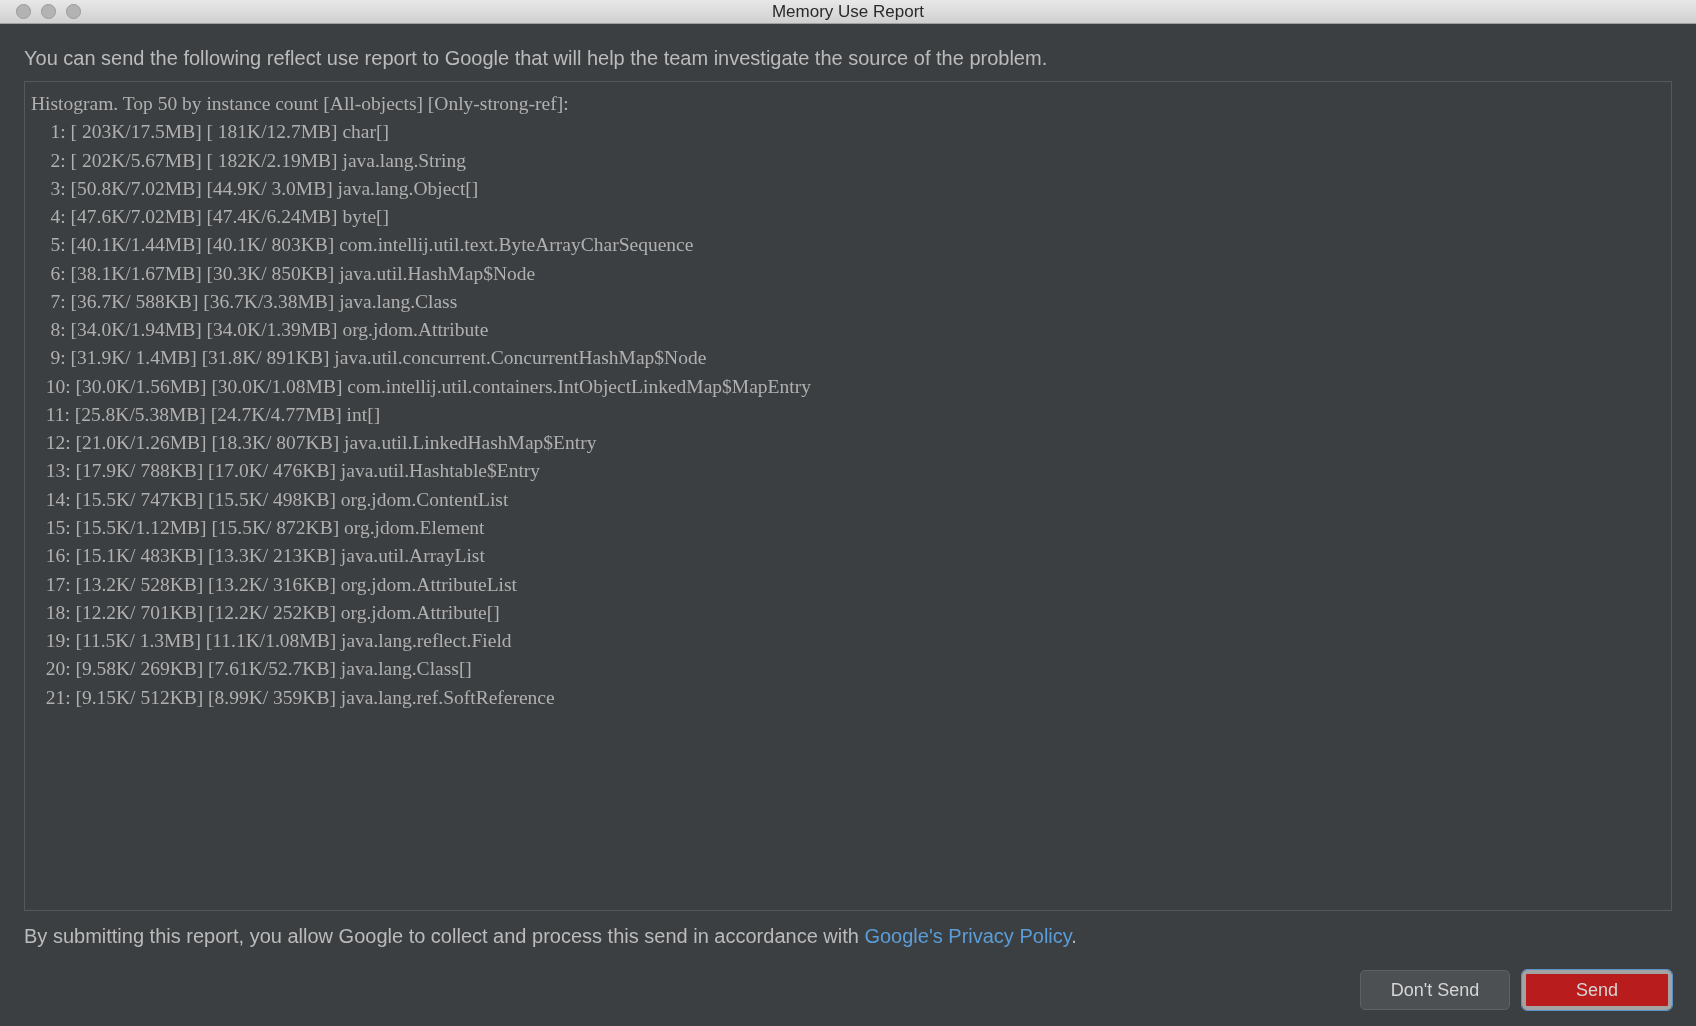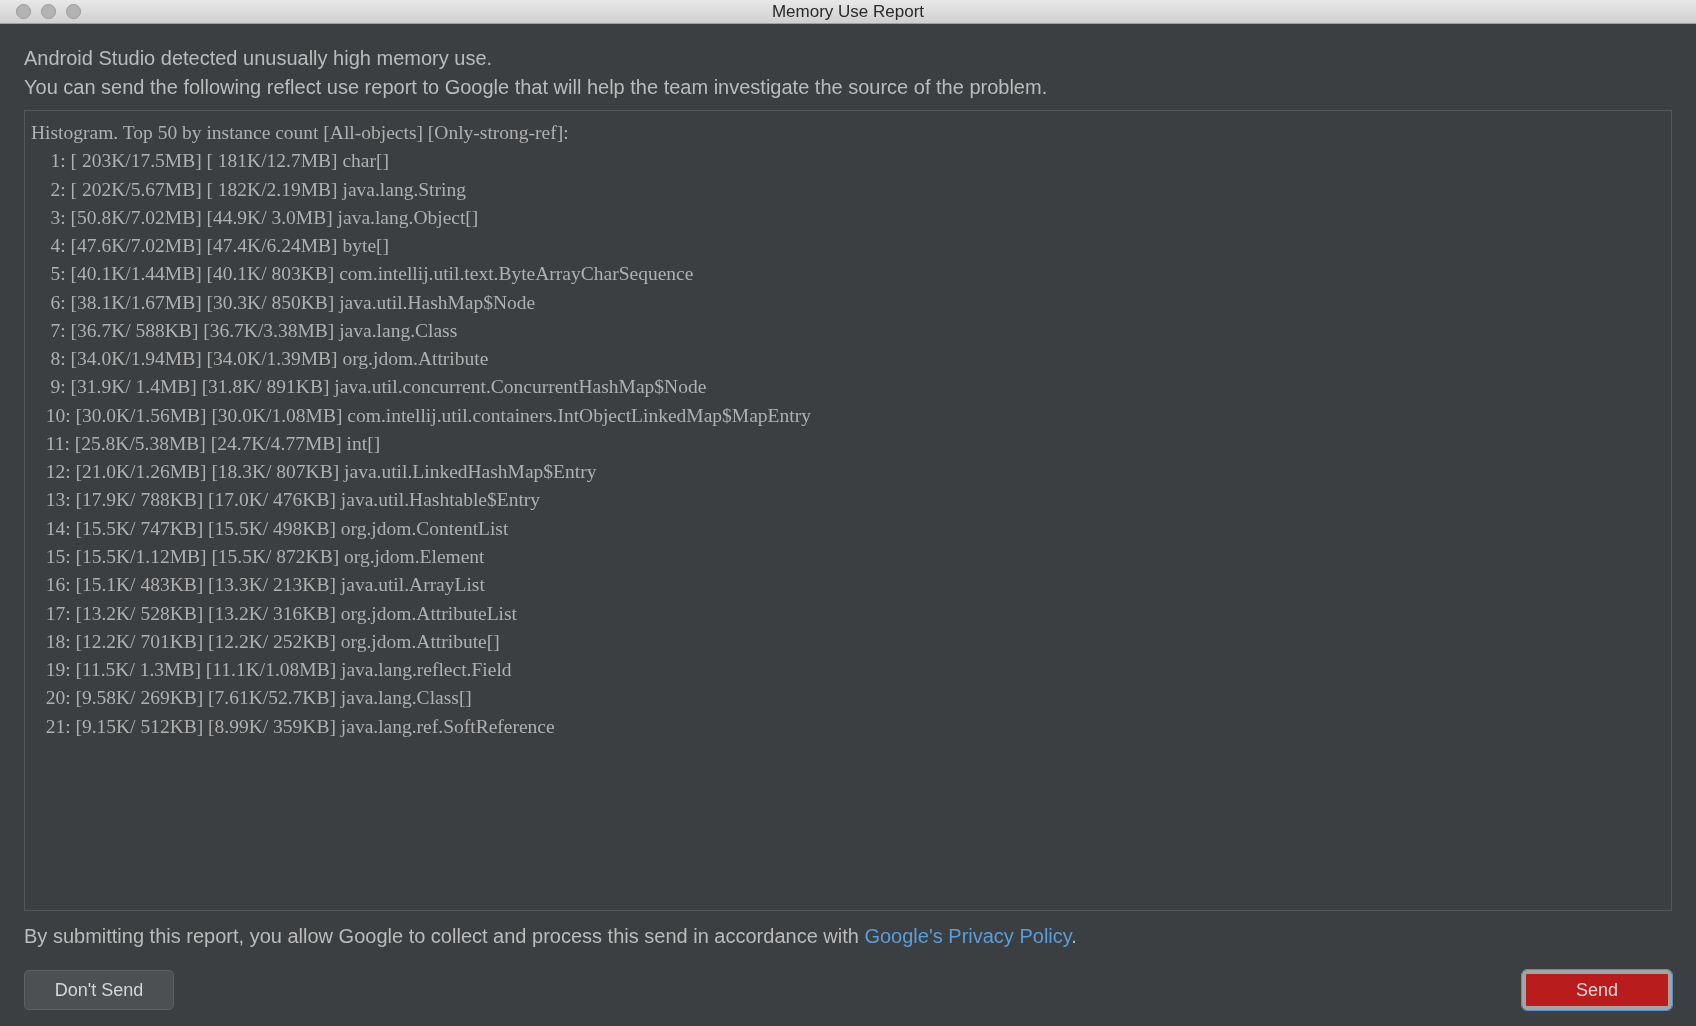--- a/index.html
+++ b/index.html
@@ -73,22 +73,22 @@
       font-size: 20px;
       margin-top: 14px;
       color: #bbbbbb;
     }
     .footer-text a {
       color: #5b9dd9;
       text-decoration: none;
     }
     .button-row {
       display: flex;
-      justify-content: space-between;
-      gap: 26px;
+      justify-content: flex-end;
+      gap: 12px;
       margin-top: 22px;
     }
     .btn {
       min-width: 150px;
       height: 40px;
       border-radius: 5px;
       font-size: 18px;
       color: #d6d6d6;
       border: 1px solid #5e6163;
       background: #4c5052;
@@ -108,21 +108,20 @@
   <div class="traffic-lights">
     <div class="traffic-light"></div>
     <div class="traffic-light"></div>
     <div class="traffic-light"></div>
   </div>
   <div class="window-title">Memory Use Report</div>
 </div>
 
 <div class="content">
   <div class="intro">
-    <div>Android Studio detected unusually high memory use.</div>
     <div>You can send the following reflect use report to Google that will help the team investigate the source of the problem.</div>
   </div>
 
   <div class="report-box" id="report-box">Histogram. Top 50 by instance count [All-objects] [Only-strong-ref]:
     1: [ 203K/17.5MB] [ 181K/12.7MB] char[]
     2: [ 202K/5.67MB] [ 182K/2.19MB] java.lang.String
     3: [50.8K/7.02MB] [44.9K/ 3.0MB] java.lang.Object[]
     4: [47.6K/7.02MB] [47.4K/6.24MB] byte[]
     5: [40.1K/1.44MB] [40.1K/ 803KB] com.intellij.util.text.ByteArrayCharSequence
     6: [38.1K/1.67MB] [30.3K/ 850KB] java.util.HashMap$Node

